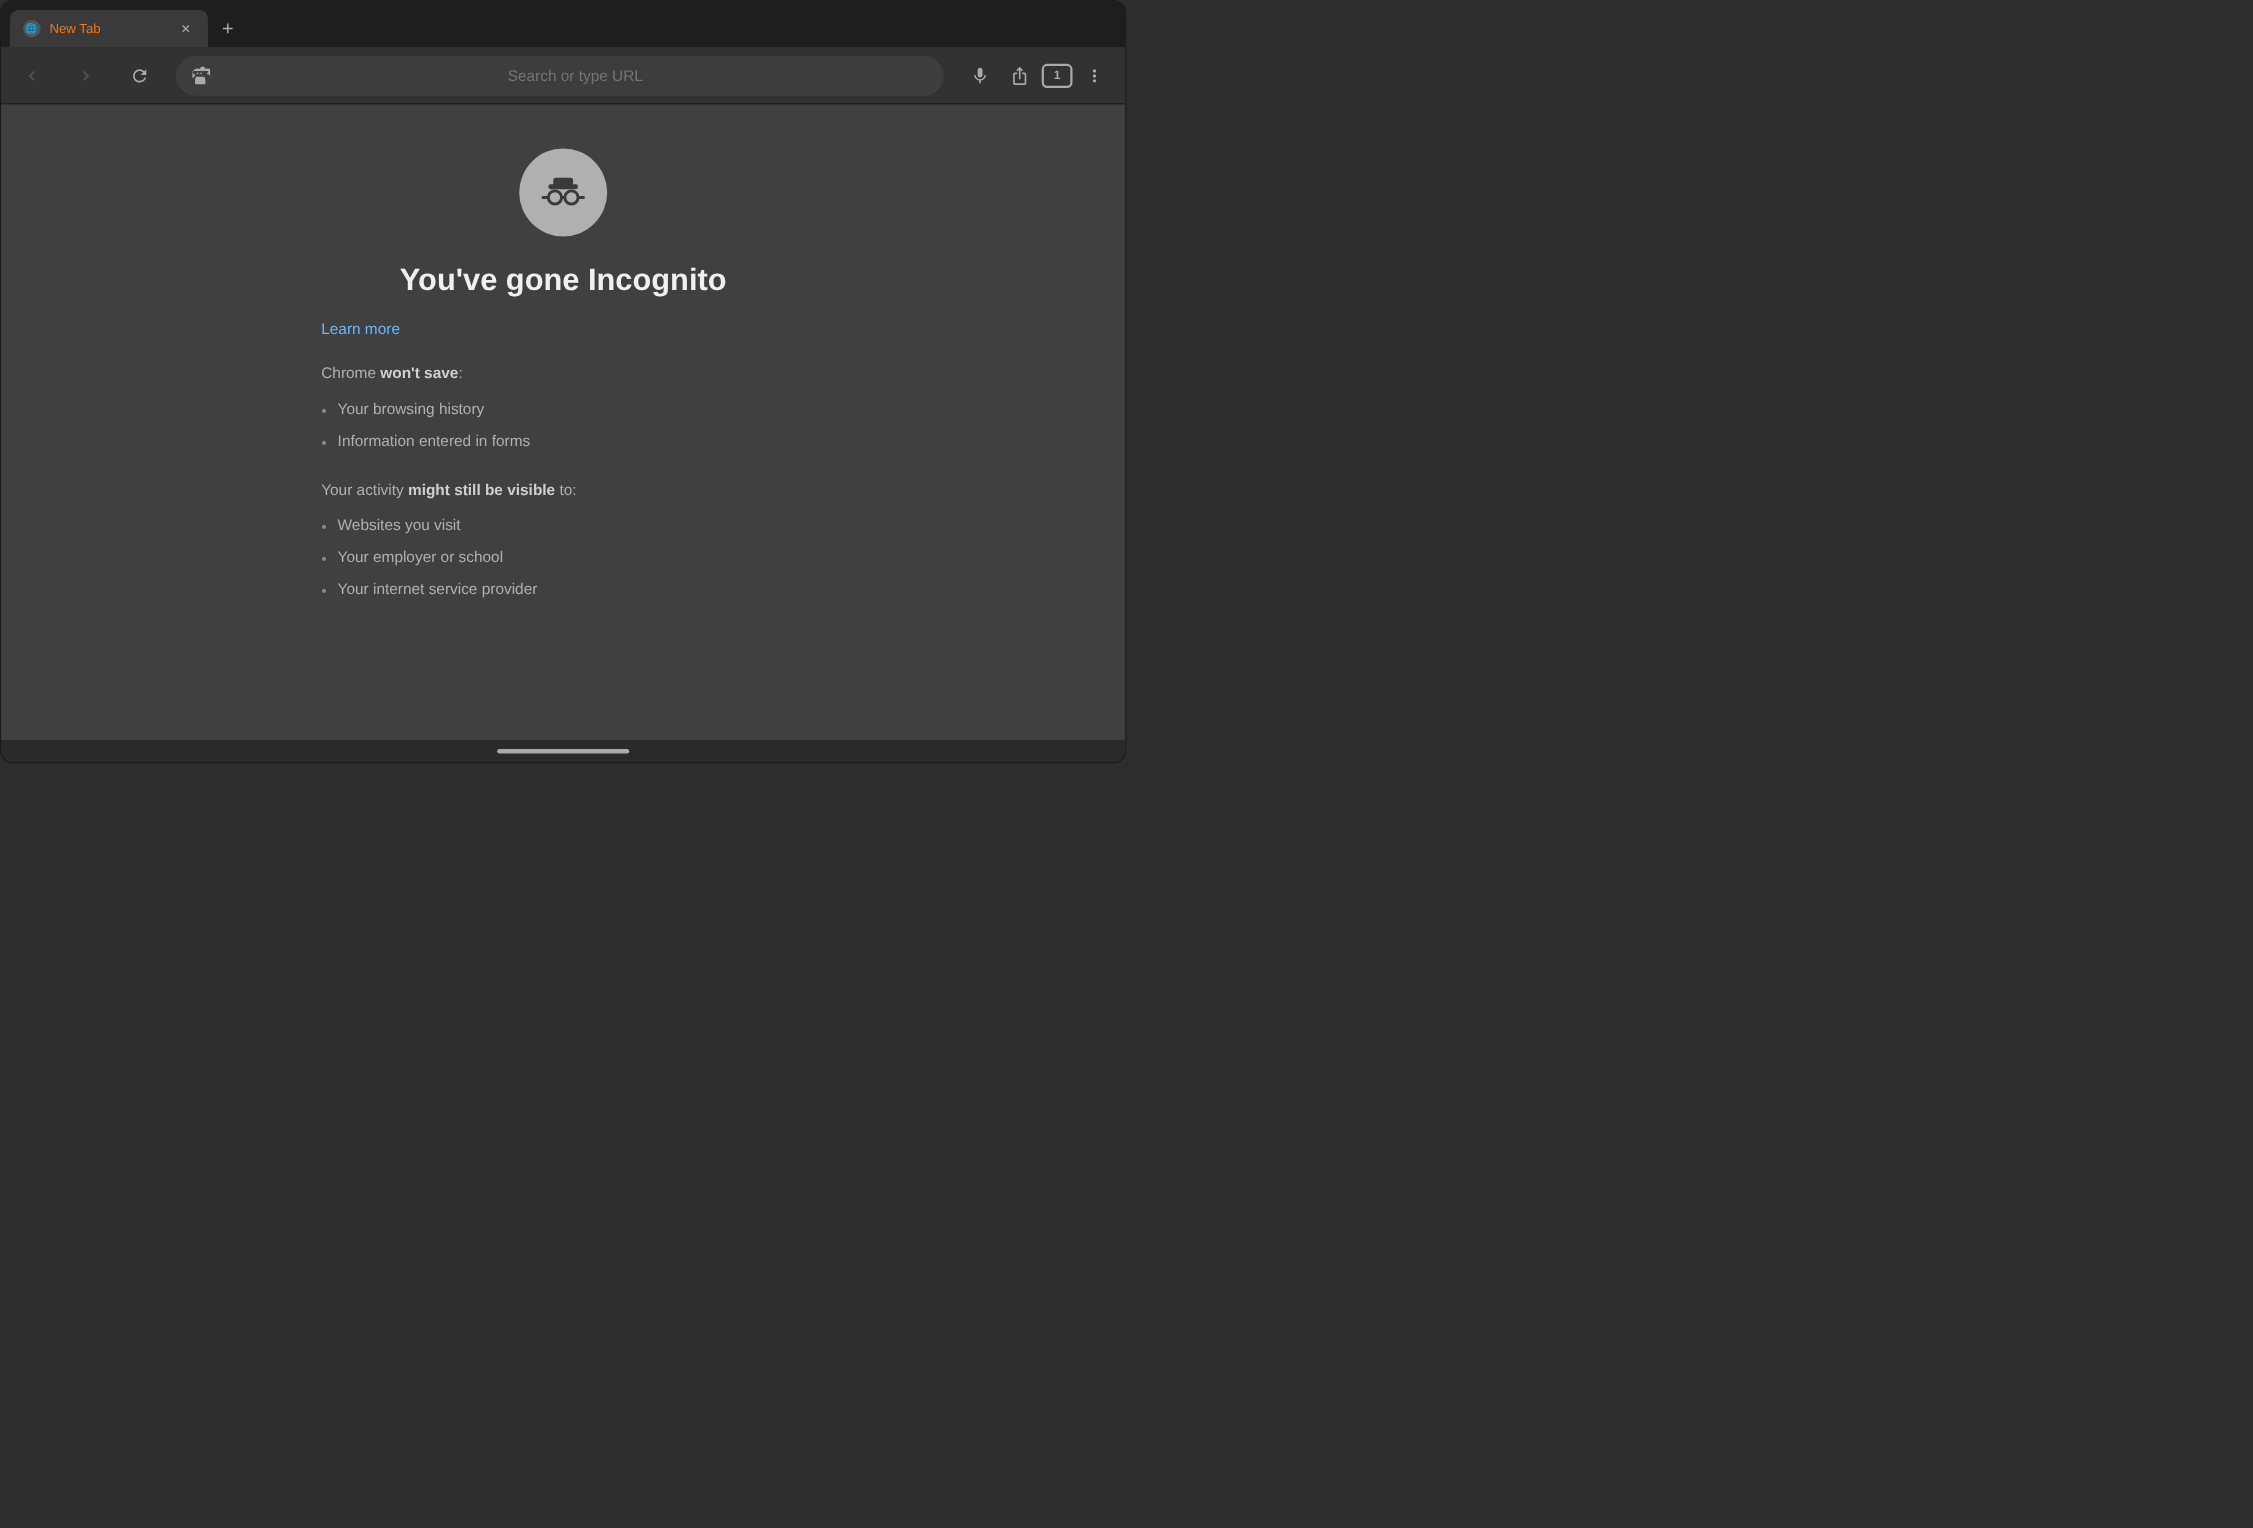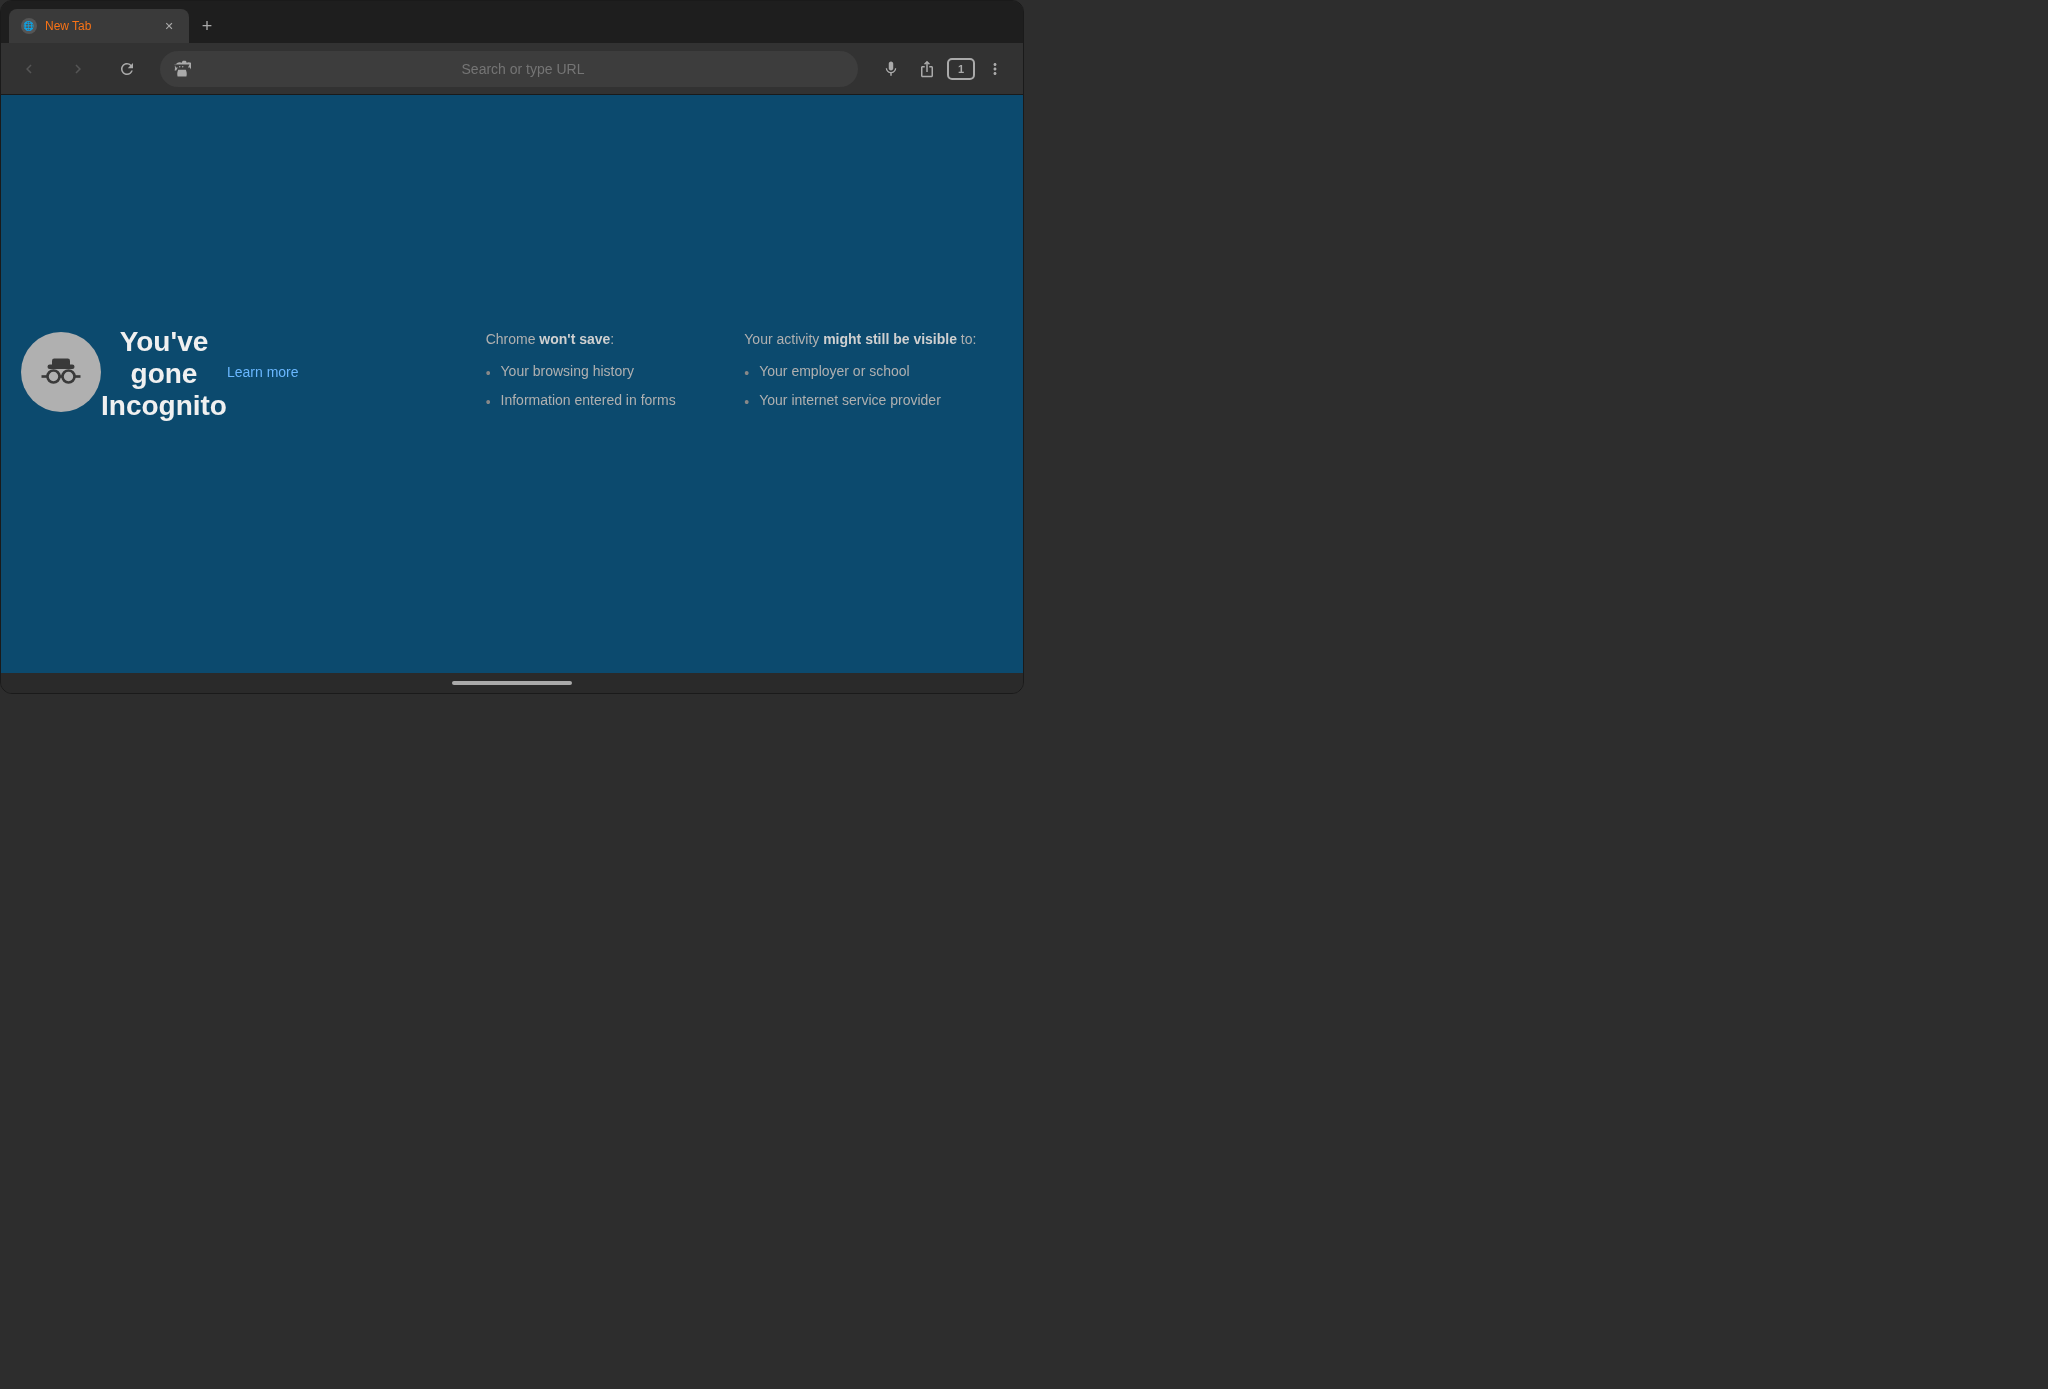--- a/index.html
+++ b/index.html
@@ -190,24 +190,24 @@
       justify-content: center;
       color: #aaa;
       font-size: 11px;
       font-weight: 700;
       cursor: pointer;
     }
 
     
     .page-content {
       flex: 1;
-      background: #0c4a6e;
+      background: #404040;
       overflow-y: auto;
       display: flex;
-      flex-direction: row;
+      flex-direction: column;
       align-items: center;
       padding: 40px 20px 40px;
     }
 
     .incognito-icon-wrapper {
       width: 80px;
       height: 80px;
       background: #b0b0b0;
       border-radius: 50%;
       display: flex;
@@ -401,20 +401,23 @@
           </li>
       </ul>
     </div>
 
     <div class="section">
       <p class="section-intro">
         <span>Your activity </span><strong>might still be visible</strong><span> to:</span>
       </p>
       <ul class="bullet-list">
         <li>
+            <span>Websites you visit</span>
+          </li>
+        <li>
             <span>Your employer or school</span>
           </li>
         <li>
             <span>Your internet service provider</span>
           </li>
       </ul>
     </div>
   </div>
 
   <div class="bottom-bar">

